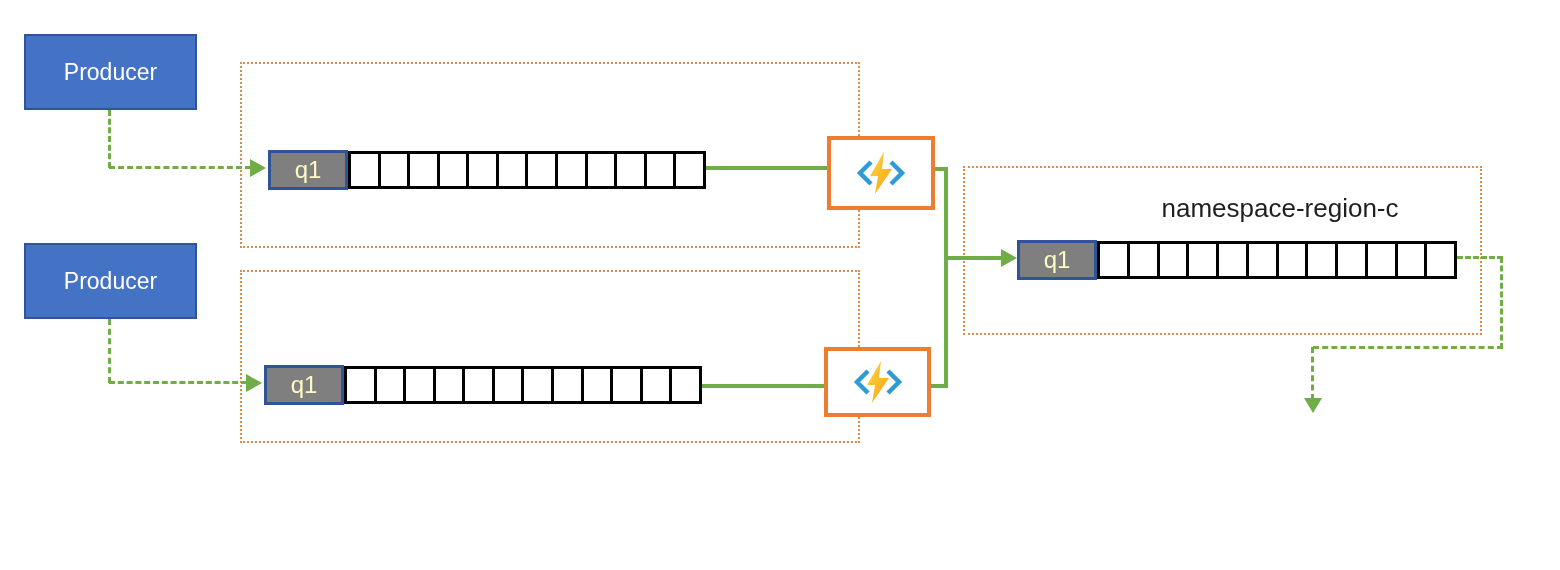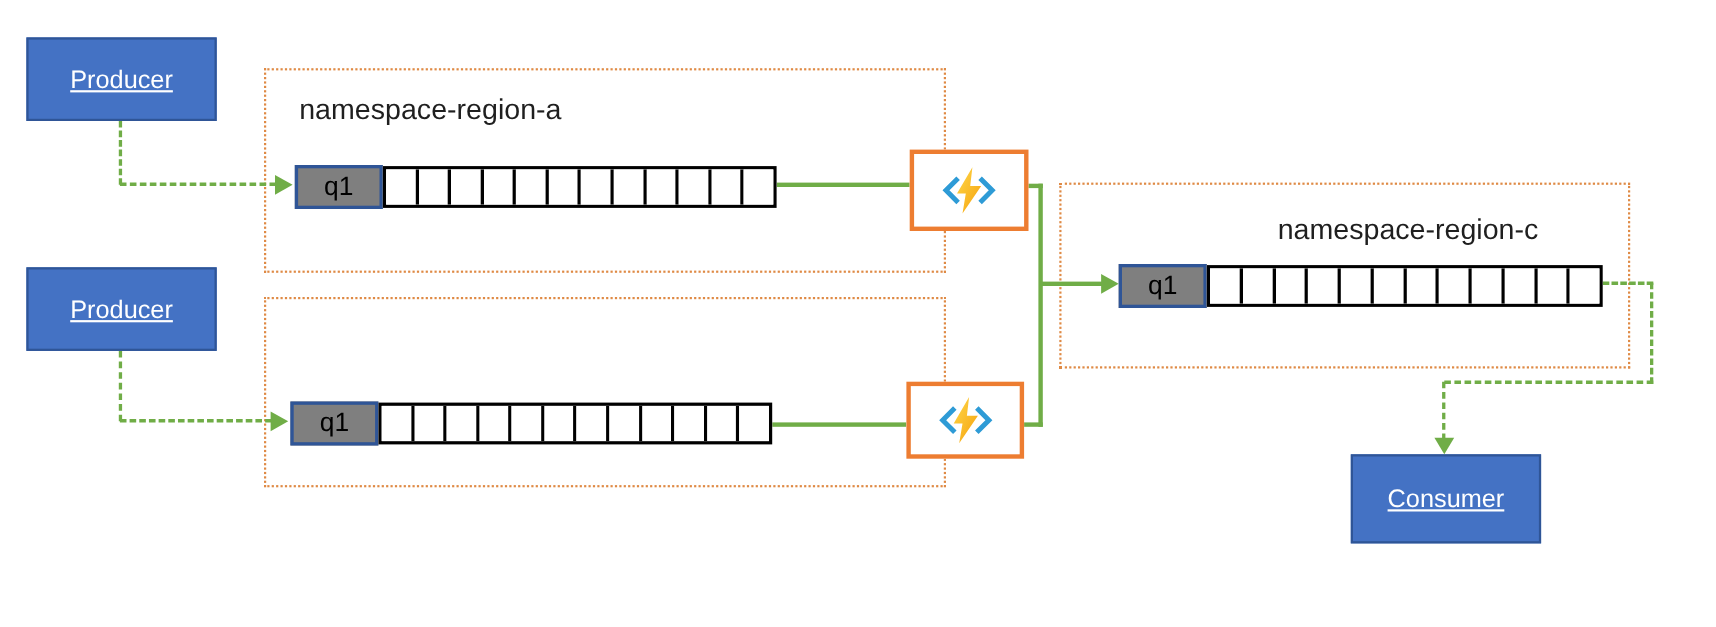--- a/index.html
+++ b/index.html
@@ -14,36 +14,36 @@
     --title-color:#1f1f1f;
   }
   *{box-sizing:border-box;margin:0;padding:0}
   body{background:#ffffff;font-family:"Liberation Sans",sans-serif}
   .canvas{position:relative;width:1560px;height:570px;background:#ffffff;overflow:hidden}
 
   .node{
     position:absolute;background:var(--node-fill);
     border:2.5px solid var(--node-border);
     color:#ffffff;font-size:23px;
-    display:flex;align-items:center;justify-content:center;text-decoration:underline;
+    display:flex;align-items:center;justify-content:center;
   }
 
   .region{
     position:absolute;border:2.5px dotted var(--region-orange);
     background:transparent;
   }
   .region-title{
     position:absolute;color:var(--title-color);font-size:26px;
     white-space:nowrap;
   }
 
   .queue{position:absolute;display:flex;align-items:center;z-index:4}
   .q-label{
     width:80px;height:40px;background:var(--q-gray);
-    border:3px solid var(--q-border);color:#000000;font-size:24px;
+    border:3px solid var(--q-border);color:#fef9c3;font-size:24px;
     display:flex;align-items:center;justify-content:center;
   }
   .qcells{
     height:38px;border:3px solid var(--cell-border);background:#ffffff;
     display:flex;
   }
   .qcell{flex:1;border-right:3px solid var(--cell-border);background:#ffffff}
   .qcell:last-child{border-right:none}
 
   .fnbox{
@@ -82,26 +82,22 @@
   </svg>
 
   <div class="node" style="left:24px;top:34px;width:173px;height:76px">
     <span>Producer</span>
   </div>
 
   <div class="node" style="left:24px;top:243px;width:173px;height:76px">
     <span>Producer</span>
   </div>
 
-  <div class="node" style="left:1228px;top:413px;width:173px;height:81px">
-    <span>Consumer</span>
-  </div>
 
   <div class="region" style="left:240px;top:62px;width:620px;height:186px"></div>
-  <div class="region-title" style="left:272px;top:84px">namespace-region-a</div>
 
   <div class="region" style="left:240px;top:270px;width:620px;height:173px"></div>
 
   <div class="region" style="left:963px;top:166px;width:519px;height:169px"></div>
   <div class="region-title" style="left:1110px;top:193px;width:340px;text-align:center">namespace-region-c</div>
 
   <div class="queue" style="left:268px;top:150px">
     <div class="q-label">q1</div>
     <div class="qcells" style="width:358px">
         <div class="qcell"></div>

